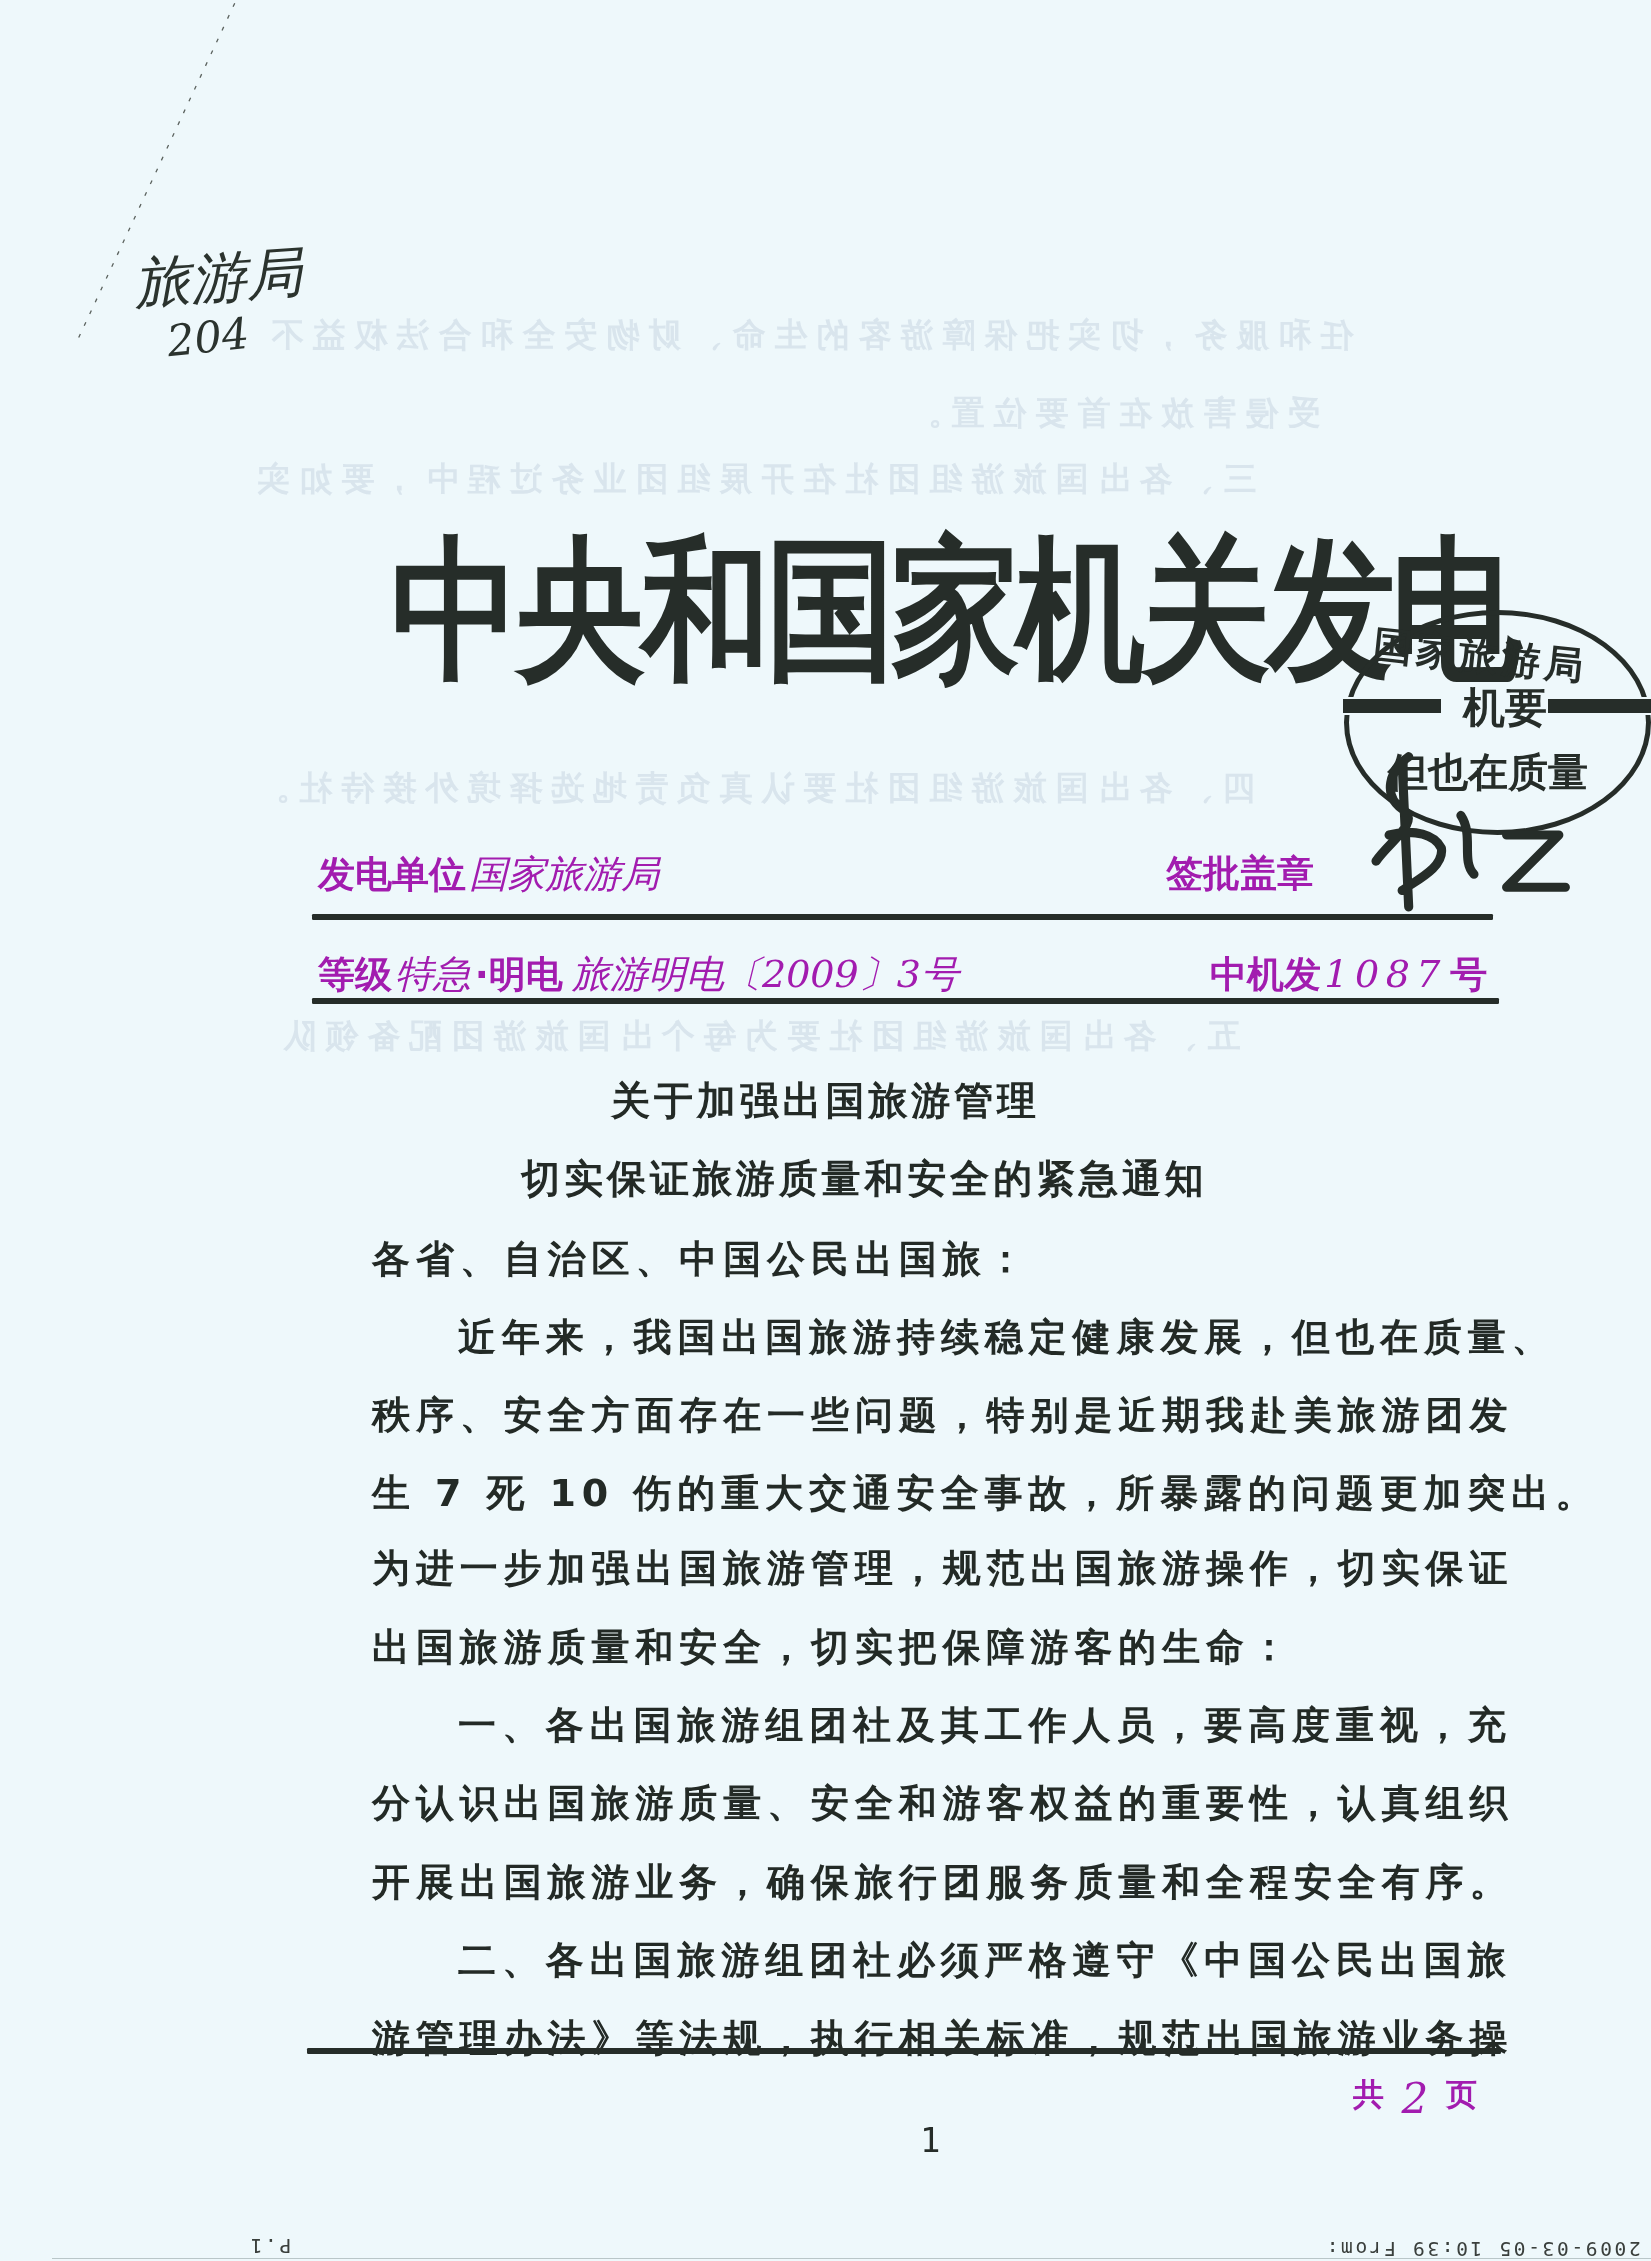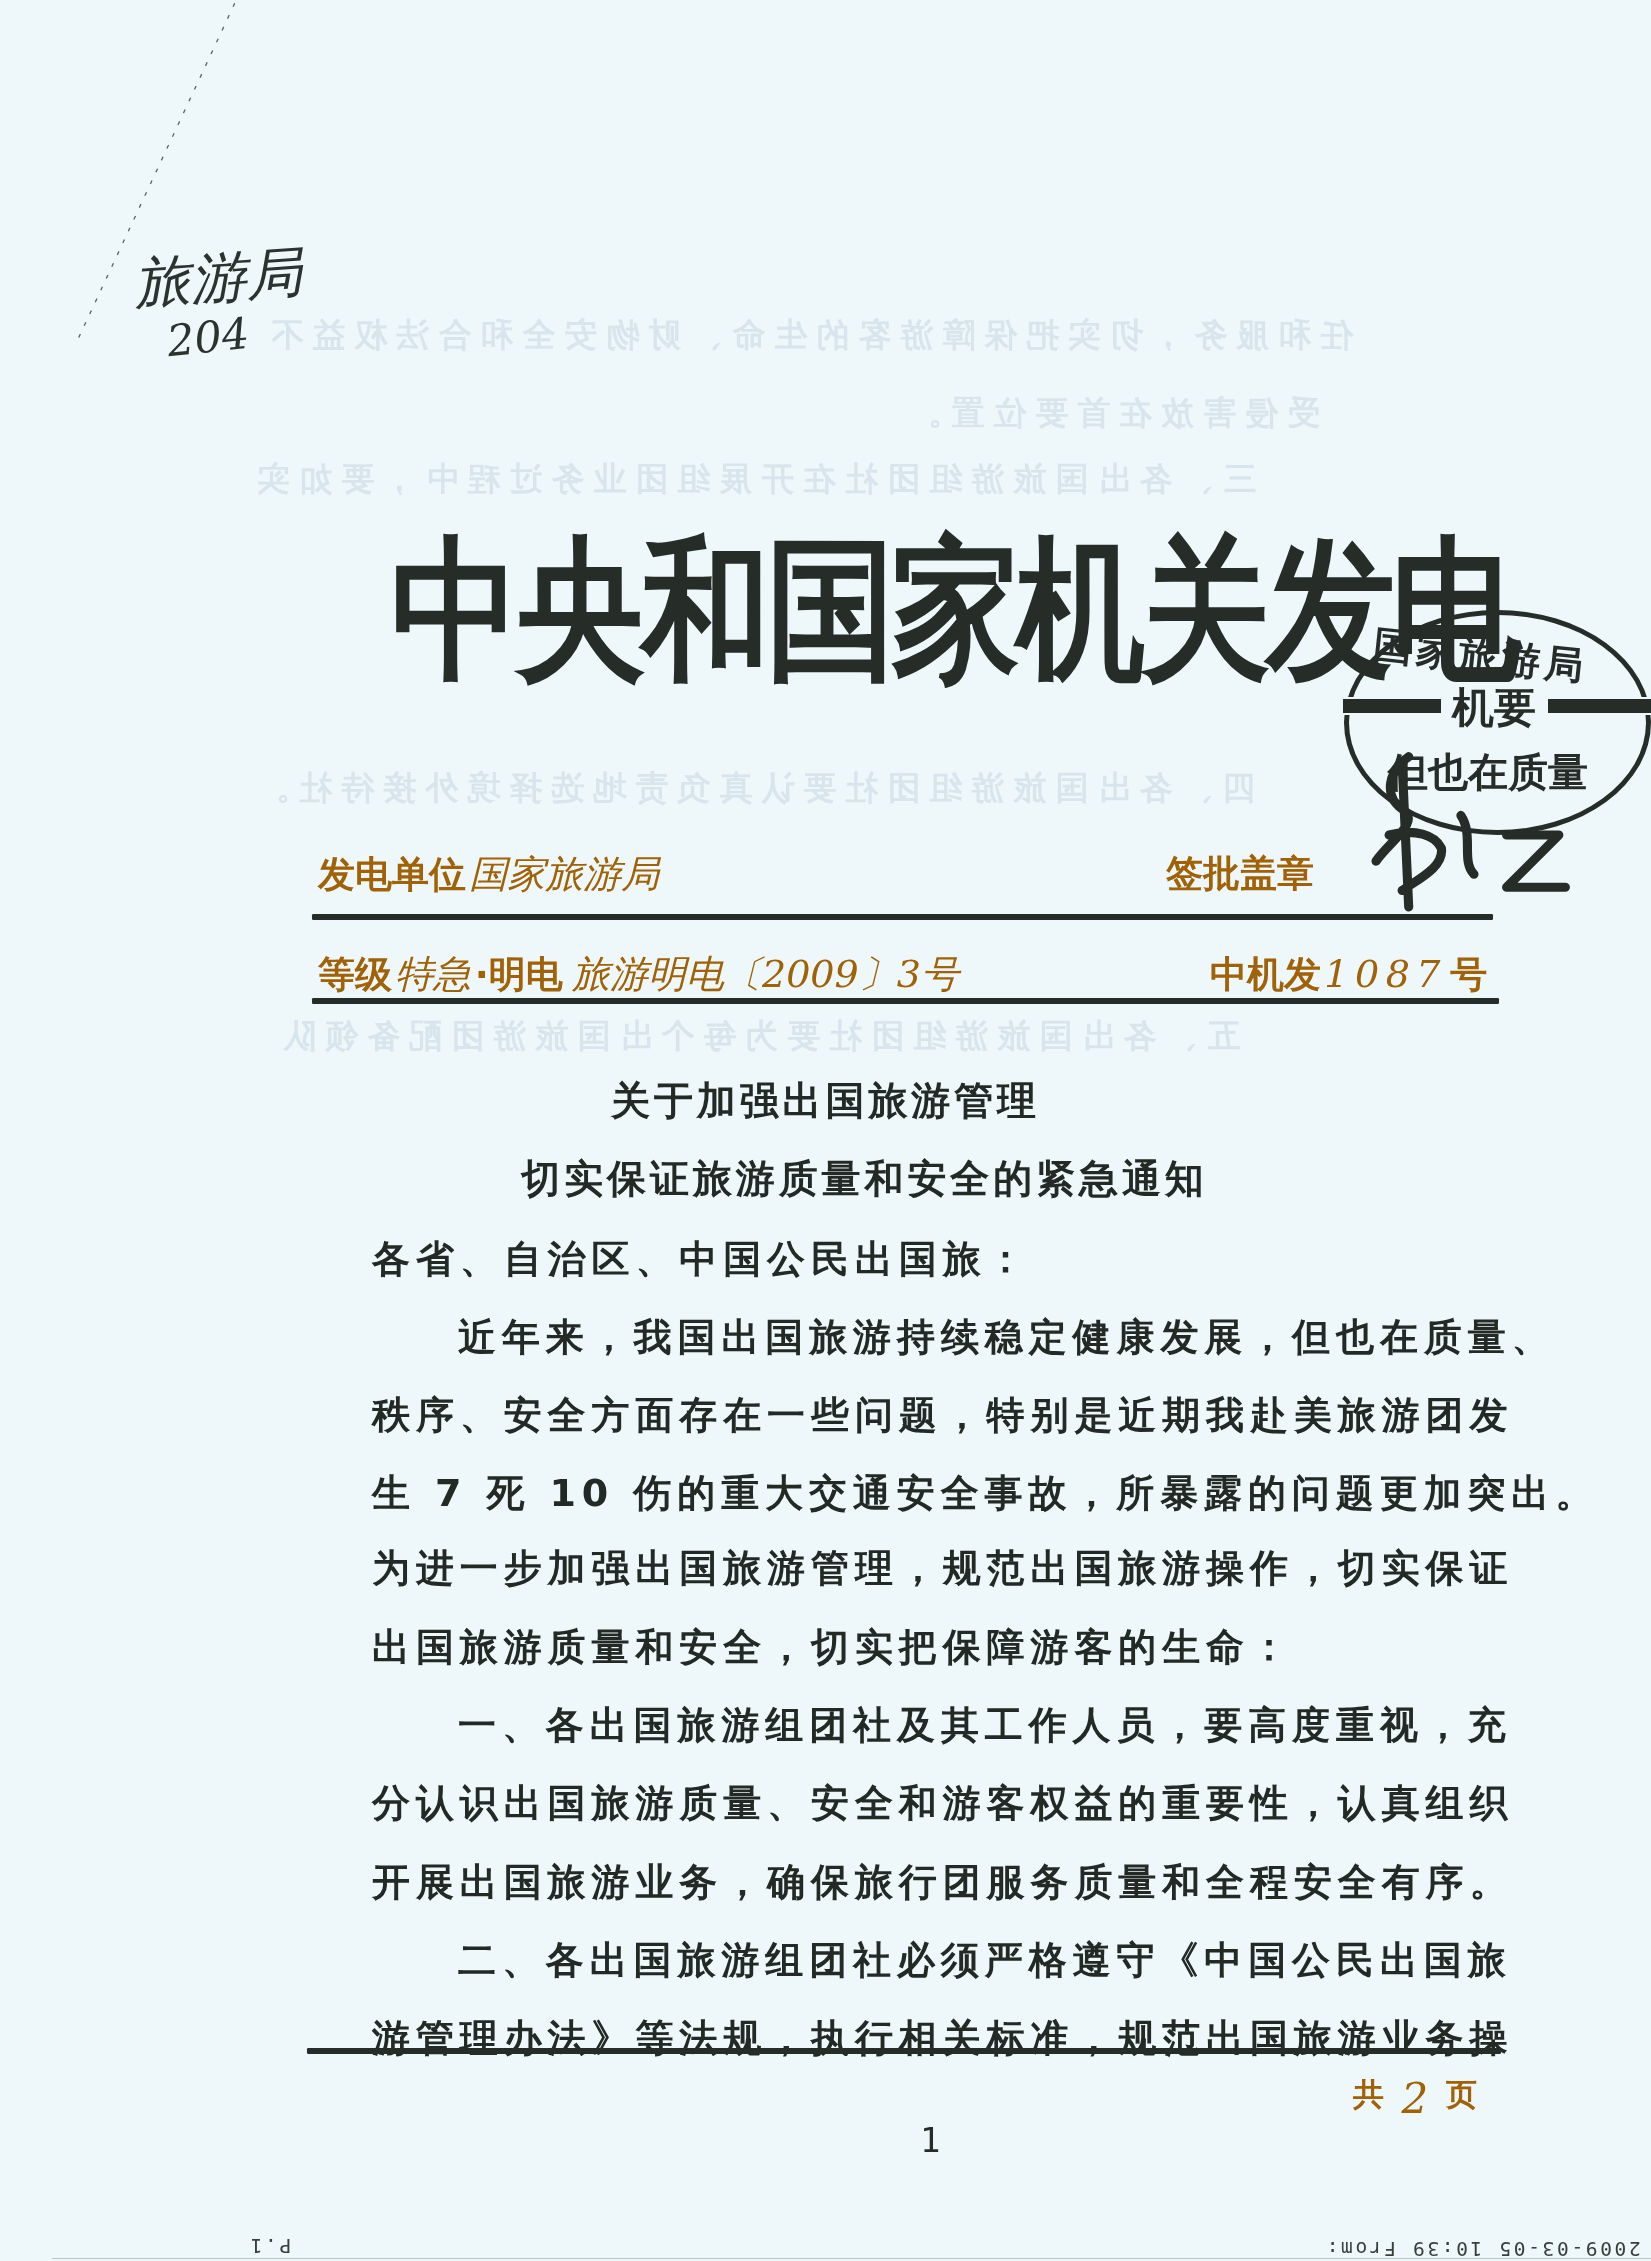--- a/index.html
+++ b/index.html
@@ -3,21 +3,21 @@
 <meta charset="utf-8">
 <style>
   html, body { margin:0; padding:0; }
   body {
     width:1651px; height:2261px; position:relative; overflow:hidden;
     background:#eef8fb;
     font-family:"DejaVu Sans", sans-serif;
     color:#232a26;
   }
   .abs { position:absolute; }
-  .ink { color:#a16207; }
+  .ink { color:#a21caf; }
   .ghost {
     position:absolute; color:#c9d6e2; opacity:0.55;
     font-family:"DejaVu Sans", sans-serif; font-weight:bold;
     font-size:33px; letter-spacing:9px; white-space:nowrap;
     transform:scaleX(-1); transform-origin:center;
   }
   .hand {
     font-family:"DejaVu Serif", serif; font-style:italic;
     color:#2b332e; white-space:nowrap;
   }
@@ -87,21 +87,21 @@
 <div class="abs hand" style="left:134px;top:245px;">
   <div style="font-size:56px;line-height:65px;transform:rotate(-4deg);">旅游局</div>
   <div style="font-size:43px;line-height:52px;padding-left:33px;transform:rotate(-6deg);">204</div>
 </div>
 
 <div class="abs header-title">中央和国家机关发电</div>
 
 <div class="stamp">
   <div class="stamp-text" style="left:23.5px;top:14.3px;font-size:39px;letter-spacing:3.9px;transform:rotate(6deg);">国家旅游局</div>
   <div class="stamp-bar" style="left:-6.5px;top:82px;width:98px;"></div>
-  <div class="stamp-text" style="left:103px;top:65px;font-size:42px;">机要</div>
+  <div class="stamp-text" style="left:114px;top:65px;font-size:42px;">机要</div>
   <div class="stamp-bar" style="left:199px;top:82px;width:104px;"></div>
   <div class="stamp-text" style="left:39px;top:130px;font-size:40px;">但也在质量</div>
 </div>
 
 <svg class="abs" style="left:1363px;top:737px;" width="235" height="183" viewBox="0 0 360 280">
   <path d="M70 30 C40 50, 30 90, 60 110 C90 130, 40 160, 20 190 M60 40 L70 260 M40 150 C80 140, 110 150, 120 170 C125 200, 80 220, 60 235 M150 120 C170 150, 150 190, 170 210 M220 150 L300 150 L220 230 L310 230" fill="none" stroke="#262d29" stroke-width="14" stroke-linecap="round" stroke-linejoin="round"></path>
 </svg>
 
 <div class="abs" style="left:318px;top:851px;width:1213px;height:47px;">
   <span class="meta-label ink">发电单位</span>

